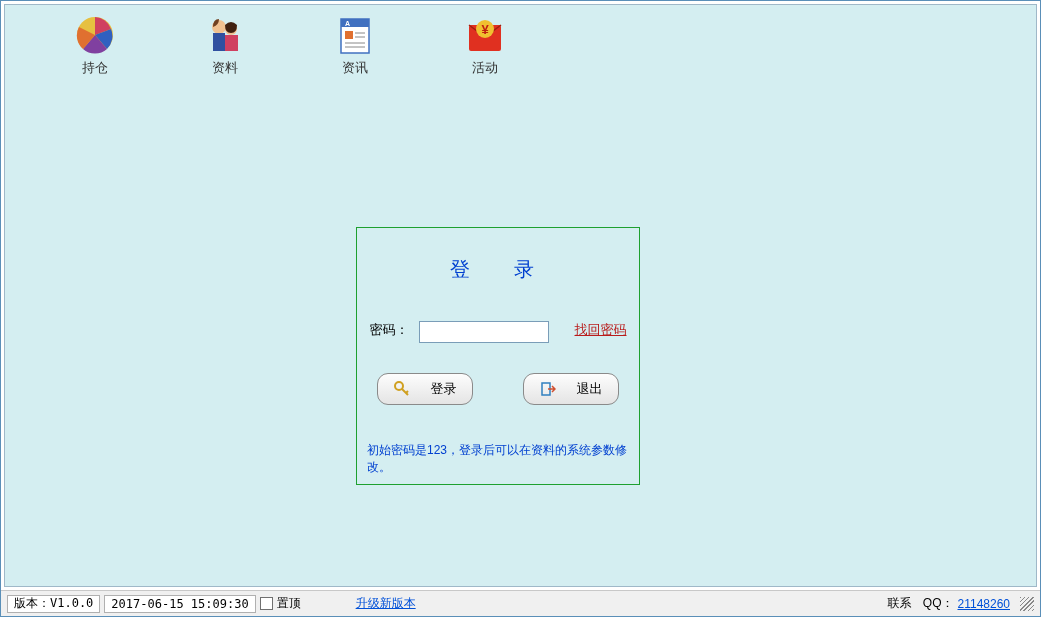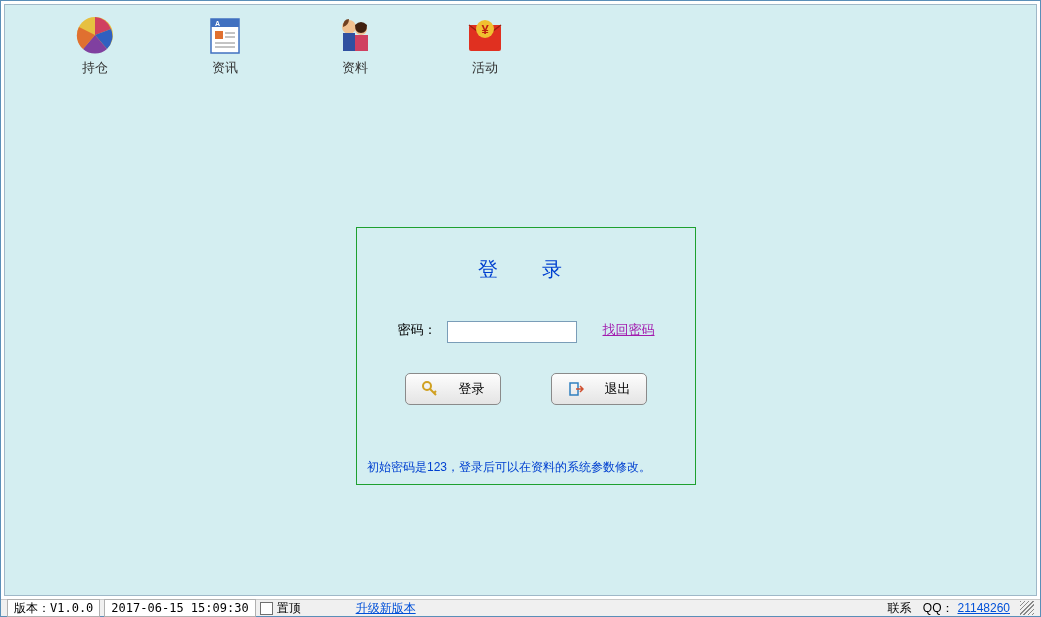--- a/index.html
+++ b/index.html
@@ -80,21 +80,21 @@
       width: 60px;
     }
     .tool-icon {
       width: 40px; height: 40px;
       margin-bottom: 4px;
     }
     .tool-label { font-size: 13px; color: #333; }
     .login-panel {
       position: absolute;
       left: 351px; top: 222px;
-      width: 340px; height: 258px;
+      width: 284px; height: 258px;
       border: 1px solid #1ea030;
       background: #d4eef1;
       display: flex;
       flex-direction: column;
       align-items: center;
     }
     .login-title {
       font-size: 20px;
       color: #0040d0;
       letter-spacing: 12px;
@@ -108,52 +108,52 @@
     }
     .pwd-label { font-size: 13px; color: #000; }
     .pwd-input {
       width: 130px; height: 22px;
       border: 1px solid #7a9db8;
       background: #fff;
       padding: 0 4px;
       font-size: 12px;
     }
     .forgot-link {
-      color: #a21caf;
+      color: #b91c1c;
       text-decoration: underline;
       font-size: 13px;
       margin-left: 16px;
       cursor: pointer;
     }
     .btn-row {
       margin-top: 30px;
       display: flex;
       gap: 50px;
     }
     .form-btn {
       width: 96px; height: 32px;
       background: linear-gradient(to bottom, #fdfdfd, #e4e4e4);
       border: 1px solid #8a8a8a;
-      border-radius: 5px;
+      border-radius: 11px;
       display: flex;
       align-items: center;
       justify-content: center;
       gap: 21px;
       cursor: pointer;
       font-size: 13px;
     }
     .btn-ico { width: 16px; height: 16px; }
     .hint {
       position: absolute;
       bottom: 8px; left: 10px;
       font-size: 12px;
       color: #0040d0;
     }
     .statusbar {
-      height: 17px;
+      height: 26px;
       background: #f0f0f0;
       border-top: 1px solid #c8c8c8;
       display: flex;
       align-items: center;
       padding: 0 6px;
       font-size: 12px;
       gap: 0;
       justify-content: flex-end;
     }
     .status-seg {
@@ -204,44 +204,44 @@
     <div class="toolbar">
       <div class="tool-item">
         <svg class="tool-icon" viewBox="0 0 40 40">
           <circle cx="20" cy="20" r="18" fill="#e6c040"></circle>
           <path d="M20 20 L20 2 A18 18 0 0 1 36 14 Z" fill="#d04060"></path>
           <path d="M20 20 L36 14 A18 18 0 0 1 32 34 Z" fill="#3060c0"></path>
           <path d="M20 20 L32 34 A18 18 0 0 1 8 34 Z" fill="#8040a0"></path>
           <path d="M20 20 L8 34 A18 18 0 0 1 4 12 Z" fill="#e07030"></path>
         </svg>
         <span class="tool-label">持仓</span>
+      </div>
+      <div class="tool-item">
+        <svg class="tool-icon" viewBox="0 0 40 40">
+          <circle cx="14" cy="12" r="7" fill="#f0c090"></circle>
+          <path d="M14 4 Q8 4 8 12 Q14 10 14 4" fill="#704020"></path>
+          <rect x="8" y="18" width="12" height="18" fill="#3050a0"></rect>
+          <circle cx="26" cy="14" r="6" fill="#f0c090"></circle>
+          <path d="M20 10 Q26 4 32 10 Q32 18 26 18 Q20 18 20 10" fill="#402010"></path>
+          <rect x="20" y="20" width="13" height="16" fill="#d04060"></rect>
+        </svg>
+        <span class="tool-label">资料</span>
       </div>
       <div class="tool-item">
         <svg class="tool-icon" viewBox="0 0 40 40">
           <rect x="6" y="4" width="28" height="34" fill="#fff" stroke="#4070c0" stroke-width="1.5"></rect>
           <rect x="6" y="4" width="28" height="8" fill="#4070c0"></rect>
           <text x="10" y="11" font-size="7" fill="#fff" font-weight="bold">A</text>
           <rect x="10" y="16" width="8" height="8" fill="#e07030"></rect>
           <line x1="20" y1="18" x2="30" y2="18" stroke="#888" stroke-width="1"></line>
           <line x1="20" y1="22" x2="30" y2="22" stroke="#888" stroke-width="1"></line>
           <line x1="10" y1="28" x2="30" y2="28" stroke="#888" stroke-width="1"></line>
           <line x1="10" y1="32" x2="30" y2="32" stroke="#888" stroke-width="1"></line>
         </svg>
         <span class="tool-label">资讯</span>
-      </div>
-      <div class="tool-item">
-        <svg class="tool-icon" viewBox="0 0 40 40">
-          <circle cx="14" cy="12" r="7" fill="#f0c090"></circle>
-          <path d="M14 4 Q8 4 8 12 Q14 10 14 4" fill="#704020"></path>
-          <rect x="8" y="18" width="12" height="18" fill="#3050a0"></rect>
-          <circle cx="26" cy="14" r="6" fill="#f0c090"></circle>
-          <path d="M20 10 Q26 4 32 10 Q32 18 26 18 Q20 18 20 10" fill="#402010"></path>
-          <rect x="20" y="20" width="13" height="16" fill="#d04060"></rect>
-        </svg>
-        <span class="tool-label">资料</span>
       </div>
       <div class="tool-item">
         <svg class="tool-icon" viewBox="0 0 40 40">
           <rect x="4" y="10" width="32" height="26" fill="#e03020" rx="2"></rect>
           <path d="M4 10 L20 22 L36 10" fill="none" stroke="#a02010" stroke-width="1.5"></path>
           <circle cx="20" cy="14" r="9" fill="#f0c030"></circle>
           <text x="20" y="19" font-size="13" fill="#c02010" text-anchor="middle" font-weight="bold">¥</text>
         </svg>
         <span class="tool-label">活动</span>
       </div>

